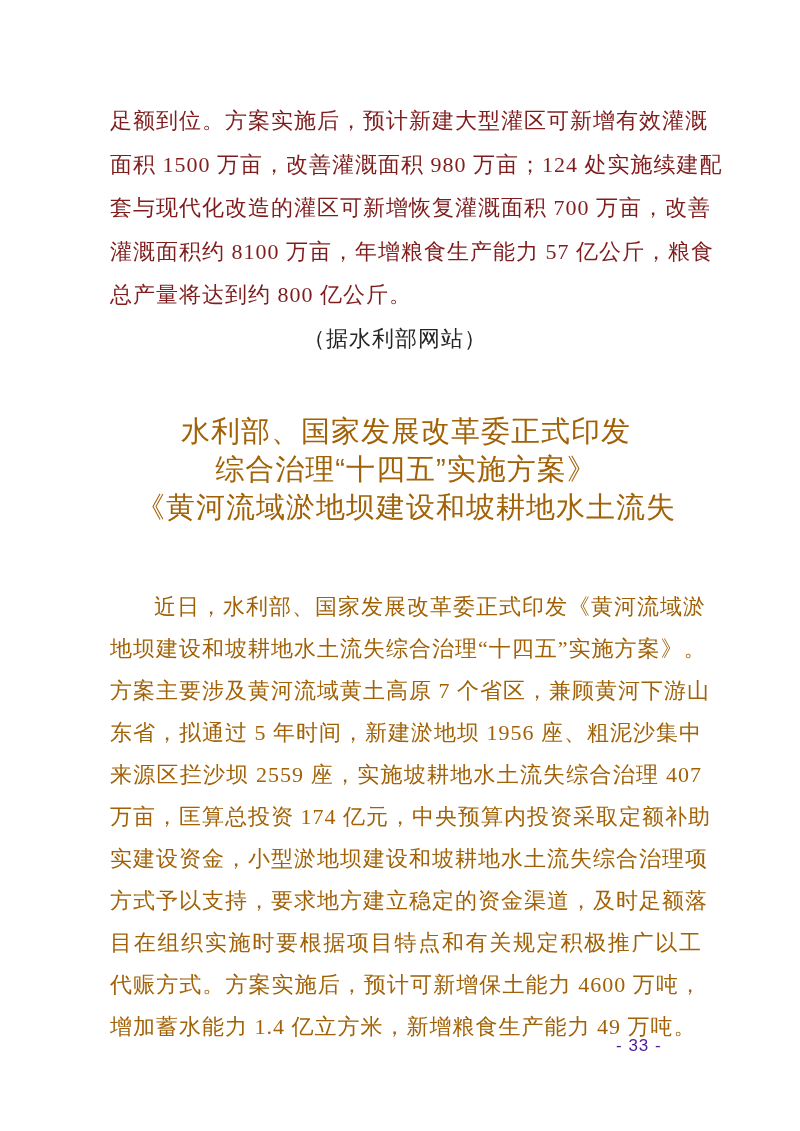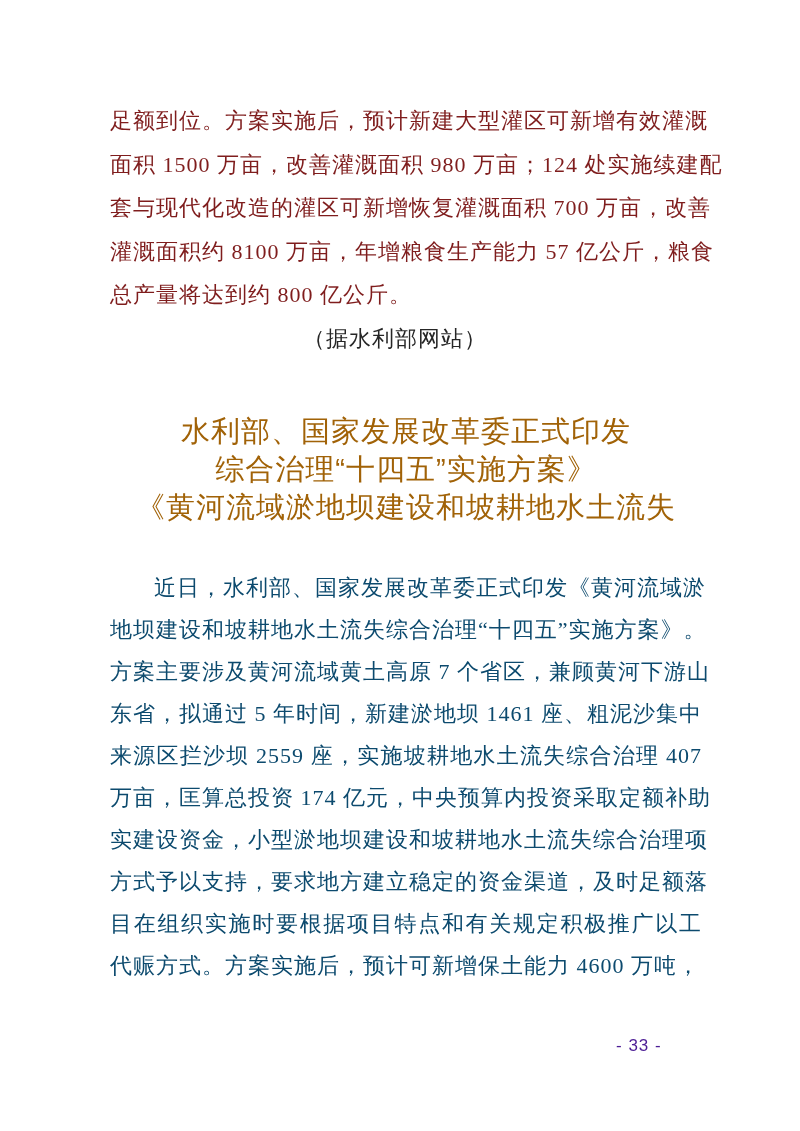--- a/index.html
+++ b/index.html
@@ -42,23 +42,23 @@
     margin-top:52px;
     font-family:"Liberation Sans","DejaVu Sans",sans-serif;
     font-weight:normal;
     font-size:29px;
     line-height:38px;
     letter-spacing:1px;
     text-align:center;
     color:#a16207;
   }
   .para-main{
-    margin-top:41px;
+    margin-top:60px;
     line-height:42px;
-    color:#0c4a6e;
+    color:#a16207;
   }
   .para-main .tline:first-child{
     text-indent:2em;
   }
   .page-number{
     position:absolute;
     left:616px;top:1036px;
     font-family:"Liberation Sans","DejaVu Sans",sans-serif;
     font-size:17px;
     color:#4c1d95;
@@ -84,25 +84,26 @@
     <div class="main-title">
         <div class="tline">水利部、国家发展改革委正式印发</div>
         <div class="tline">综合治理“十四五”实施方案》</div>
         <div class="tline">《黄河流域淤地坝建设和坡耕地水土流失</div>
       </div>
 
     <div class="para para-main">
         <div class="tline">近日，水利部、国家发展改革委正式印发《黄河流域淤</div>
         <div class="tline">地坝建设和坡耕地水土流失综合治理“十四五”实施方案》。</div>
         <div class="tline">方案主要涉及黄河流域黄土高原 7 个省区，兼顾黄河下游山</div>
-        <div class="tline">东省，拟通过 5 年时间，新建淤地坝 1461 座、粗泥沙集中</div>
+        <div class="tline">东省，拟通过 5 年时间，新建淤地坝 1956 座、粗泥沙集中</div>
         <div class="tline">来源区拦沙坝 2559 座，实施坡耕地水土流失综合治理 407</div>
         <div class="tline">万亩，匡算总投资 174 亿元，中央预算内投资采取定额补助</div>
         <div class="tline">实建设资金，小型淤地坝建设和坡耕地水土流失综合治理项</div>
         <div class="tline">方式予以支持，要求地方建立稳定的资金渠道，及时足额落</div>
         <div class="tline">目在组织实施时要根据项目特点和有关规定积极推广以工</div>
         <div class="tline">代赈方式。方案实施后，预计可新增保土能力 4600 万吨，</div>
+        <div class="tline">增加蓄水能力 1.4 亿立方米，新增粮食生产能力 49 万吨。</div>
       </div>
 
   </div>
 
   <div class="page-number">- 33 -</div>
 </div>
 
 </body></html>

